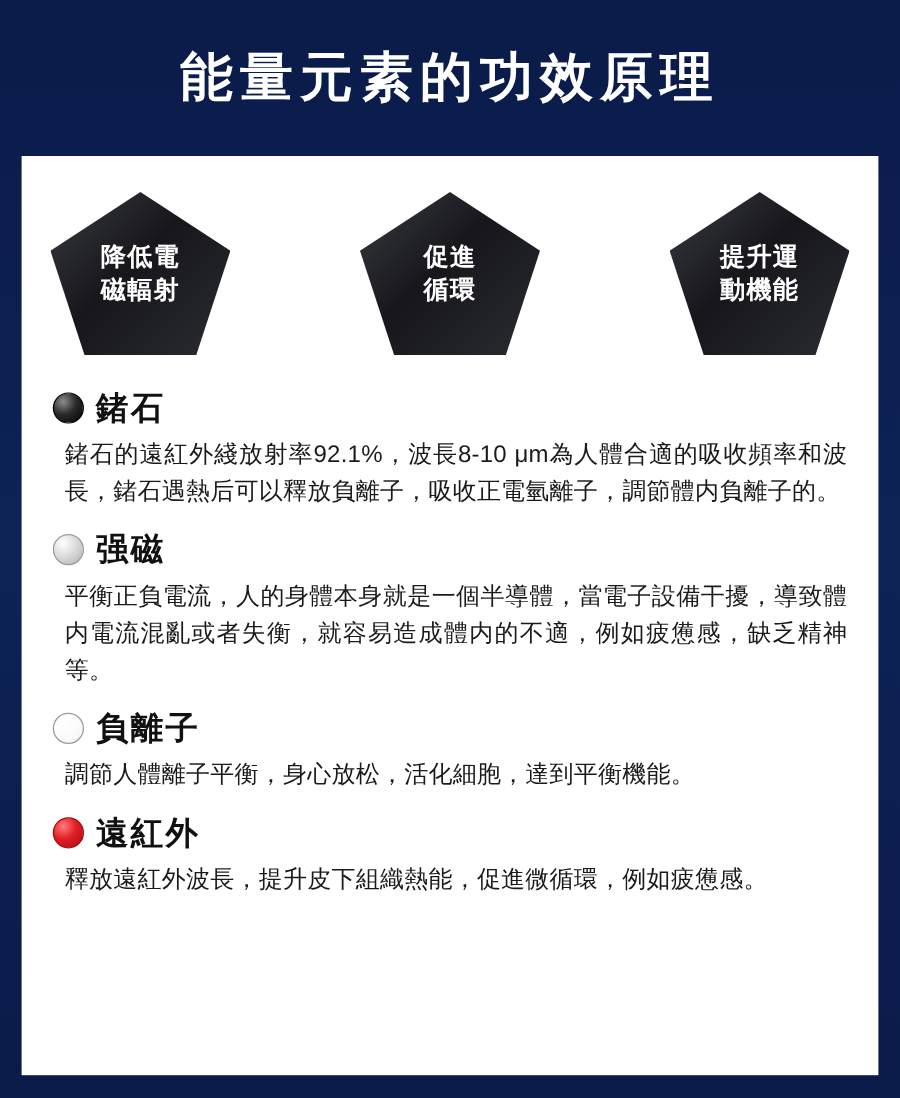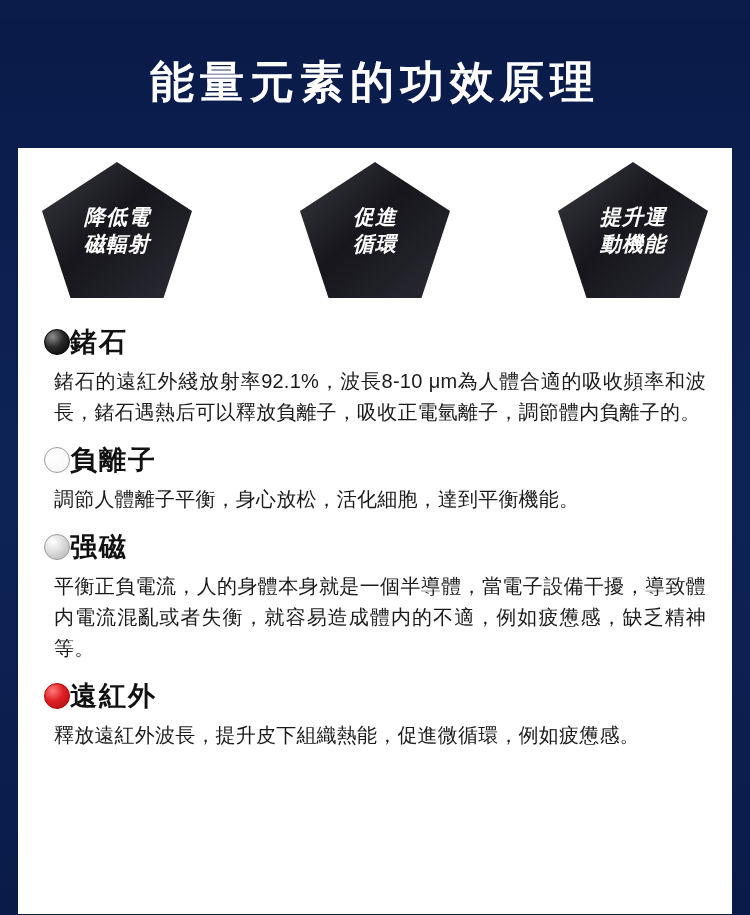--- a/index.html
+++ b/index.html
@@ -18,21 +18,20 @@
     width: 750px;
     height: 915px;
     background: linear-gradient(180deg, #0a1b49 0%, #0d2356 50%, #0a1b49 100%);
     box-sizing: border-box;
   }
   .header {
     height: 128px;
     display: flex;
     align-items: center;
     justify-content: center;
-    margin-top: 18px;
   }
   .header-title {
     color: #ffffff;
     font-size: 44px;
     font-weight: bold;
     letter-spacing: 6px;
     text-align: center;
     font-family: "Liberation Sans", sans-serif;
   }
   .card {
@@ -40,23 +39,22 @@
     left: 18px;
     top: 130px;
     width: 714px;
     height: 766px;
     background: #ffffff;
     box-sizing: border-box;
   }
   .badges {
     display: flex;
     justify-content: space-between;
-    padding: 14px 24px 0 24px;
-    box-sizing: border-box;
-    font-style: italic;
+    padding: 30px 24px 0 24px;
+    box-sizing: border-box;
   }
   .badge {
     position: relative;
     width: 150px;
     height: 136px;
     display: flex;
     flex-direction: column;
     align-items: center;
     justify-content: center;
   }
@@ -82,20 +80,21 @@
   .sections {
     padding: 26px 26px 0 26px;
     box-sizing: border-box;
   }
   .section {
     margin-bottom: 14px;
   }
   .sec-head {
     display: flex;
     align-items: center;
+    gap: 10px;
   }
   .dot {
     width: 26px;
     height: 26px;
     border-radius: 50%;
     flex: 0 0 auto;
     border: 1px solid #b9b9b9;
     box-sizing: border-box;
   }
   .dot.black {
@@ -170,32 +169,32 @@
       <div class="section">
         <div class="sec-head">
           <span class="dot black"></span>
           <span class="sec-title">鍺石</span>
         </div>
         <div class="sec-body">鍺石的遠紅外綫放射率92.1%，波長8-10 μm為人體合適的吸收頻率和波長，鍺石遇熱后可以釋放負離子，吸收正電氫離子，調節體内負離子的。</div>
       </div>
 
       <div class="section">
         <div class="sec-head">
+          <span class="dot silver"></span>
+          <span class="sec-title">强磁</span>
+        </div>
+        <div class="sec-body">平衡正負電流，人的身體本身就是一個半導體，當電子設備干擾，導致體内電流混亂或者失衡，就容易造成體内的不適，例如疲憊感，缺乏精神等。</div>
+      </div>
+
+      <div class="section">
+        <div class="sec-head">
           <span class="dot white"></span>
           <span class="sec-title">負離子</span>
         </div>
         <div class="sec-body">調節人體離子平衡，身心放松，活化細胞，達到平衡機能。</div>
-      </div>
-
-      <div class="section">
-        <div class="sec-head">
-          <span class="dot silver"></span>
-          <span class="sec-title">强磁</span>
-        </div>
-        <div class="sec-body">平衡正負電流，人的身體本身就是一個半導體，當電子設備干擾，導致體内電流混亂或者失衡，就容易造成體内的不適，例如疲憊感，缺乏精神等。</div>
       </div>
 
       <div class="section">
         <div class="sec-head">
           <span class="dot red"></span>
           <span class="sec-title">遠紅外</span>
         </div>
         <div class="sec-body">釋放遠紅外波長，提升皮下組織熱能，促進微循環，例如疲憊感。</div>
       </div>
 

